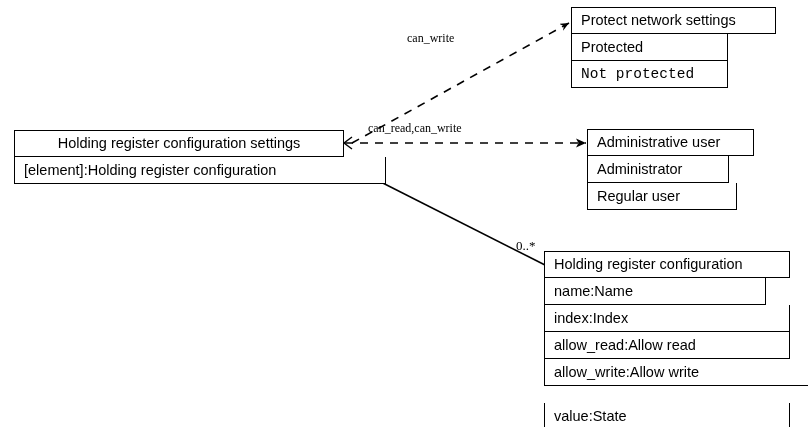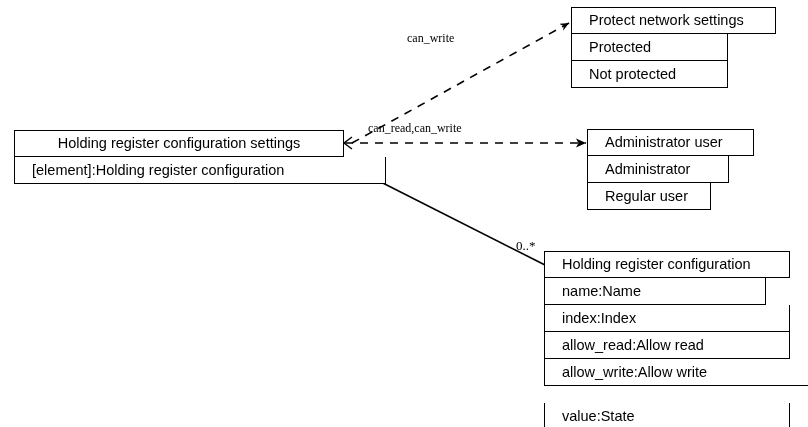--- a/index.html
+++ b/index.html
@@ -24,21 +24,21 @@
   }
   .uml-row {
     position: relative;
     box-sizing: border-box;
     border: 1px solid #000000;
     background: #ffffff;
     color: #000000;
     font-size: 14.5px;
     line-height: 1;
     height: 27px;
-    padding: 0 17px;
+    padding: 0 9px;
     display: flex;
     align-items: center;
     white-space: nowrap;
     overflow: visible;
   }
   .uml-row + .uml-row {
     border-top: none;
   }
   .uml-row.center {
     justify-content: center;
@@ -110,27 +110,27 @@
   <div class="mult-label" style="left:516px; top:239px;">0..*</div>
 
   <div class="uml-box" style="left:14px; top:130px; width:330px;">
     <div class="uml-row center" style="width:330px;">Holding register configuration settings</div>
     <div class="uml-row" style="width:372px;">[element]:Holding register configuration</div>
   </div>
 
   <div class="uml-box" style="left:571px; top:7px;">
     <div class="uml-row" style="width:205px;">Protect network settings</div>
     <div class="uml-row" style="width:157px;">Protected</div>
-    <div class="uml-row" style="width:157px;">Not protected</div>
+    <div class="uml-row" style="width:157px;font-family:Liberation Mono, monospace;">Not protected</div>
   </div>
 
   <div class="uml-box" style="left:587px; top:129px;">
-    <div class="uml-row" style="width:167px;">Administrator user</div>
+    <div class="uml-row" style="width:167px;">Administrative user</div>
     <div class="uml-row" style="width:142px;">Administrator</div>
-    <div class="uml-row" style="width:124px;">Regular user</div>
+    <div class="uml-row" style="width:150px;">Regular user</div>
   </div>
 
   <div class="uml-box" style="left:544px; top:251px; width:246px;border-radius:32px;">
     <div class="uml-row" style="width:246px;">Holding register configuration</div>
     <div class="uml-row" style="width:222px;">name:Name</div>
     <div class="uml-row" style="width:246px;">index:Index</div>
     <div class="uml-row" style="width:246px;text-align:right;">allow_read:Allow read</div>
     <div class="uml-row" style="width:274px;">allow_write:Allow write</div>
     <div class="uml-row" style="width:246px;margin-top:17px;">value:State</div>
   </div>

